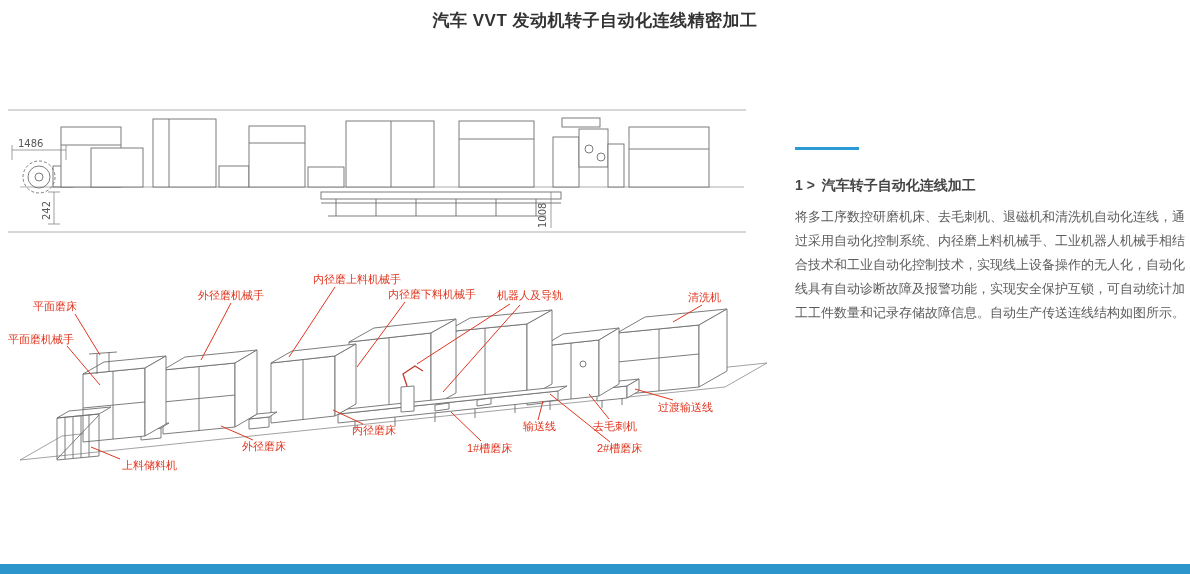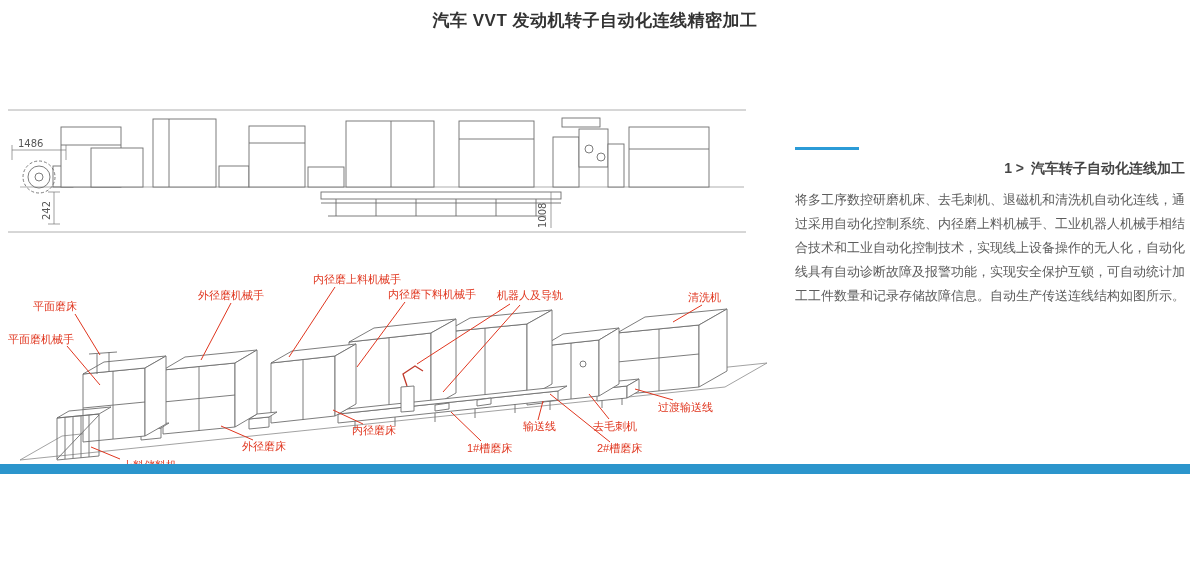--- a/index.html
+++ b/index.html
@@ -1,31 +1,31 @@
 <!DOCTYPE html>
 <html><head>
 <meta charset="utf-8">
 <style>
   html,body { margin:0; padding:0; }
   body {
     width:1190px; height:574px; background:#ffffff;
     font-family:"Liberation Sans","DejaVu Sans",sans-serif;
     position:relative; overflow:hidden;
   }
-  .page { position:absolute; left:0; top:0; width:1190px; height:474px; }
+  .page { position:absolute; left:0; top:0; width:1190px; height:574px; }
   .page-title {
     position:absolute; top:9px; left:0; width:100%;
     text-align:center; font-size:17px; font-weight:bold; color:#333;
     letter-spacing:0.5px;
   }
   .drawing-top { position:absolute; left:6px; top:104px; }
   .drawing-iso { position:absolute; left:5px; top:262px; }
   .info { position:absolute; left:795px; top:147px; width:390px; }
   .accent-line { width:64px; height:3px; background:#2b9bd7; }
-  .info-heading { margin-top:10px; font-size:14px; font-weight:bold; color:#454545;text-align:right; }
+  .info-heading { margin-top:27px; font-size:14px; font-weight:bold; color:#454545; }
   .info-heading .idx { margin-right:7px; }
   .info-body {
     margin-top:10px; font-size:13px; color:#5c5c5c;
     line-height:24px; text-align:justify;
   }
   .footer-bar {
     position:absolute; left:0; bottom:0; width:100%; height:10px;
     background:#2b95cc;
   }
   svg text.red-label { fill:#e0361f; font-size:11px; font-family:"Liberation Sans","DejaVu Sans",sans-serif; }

